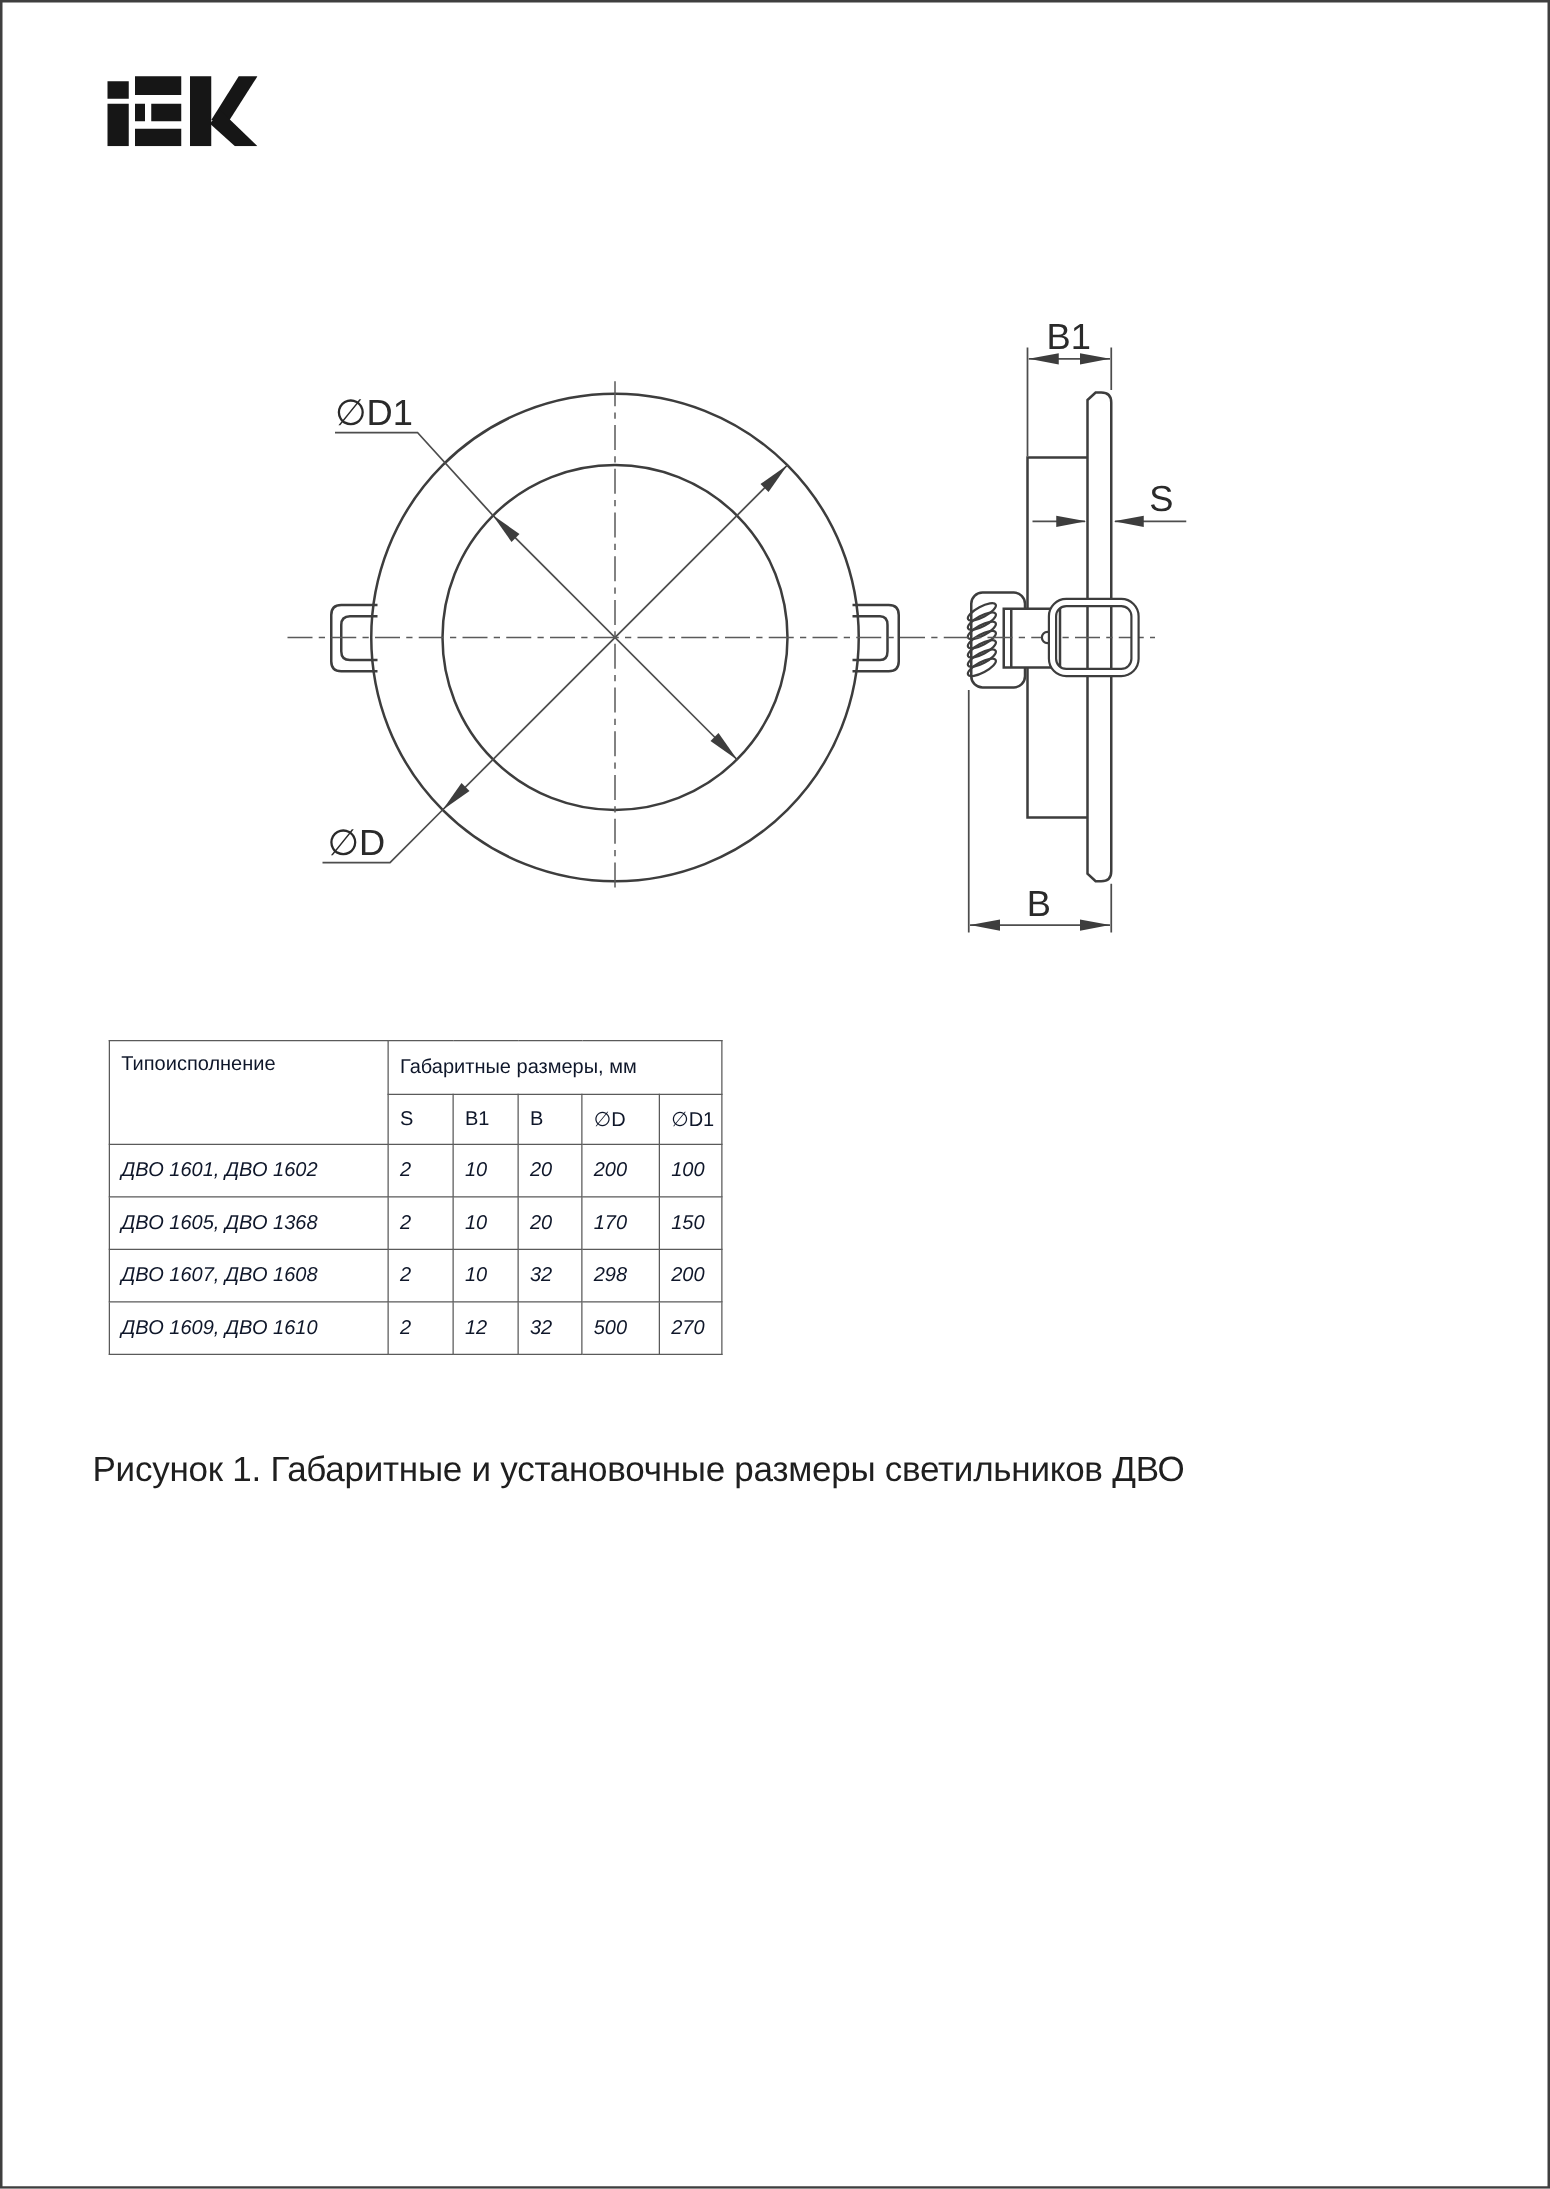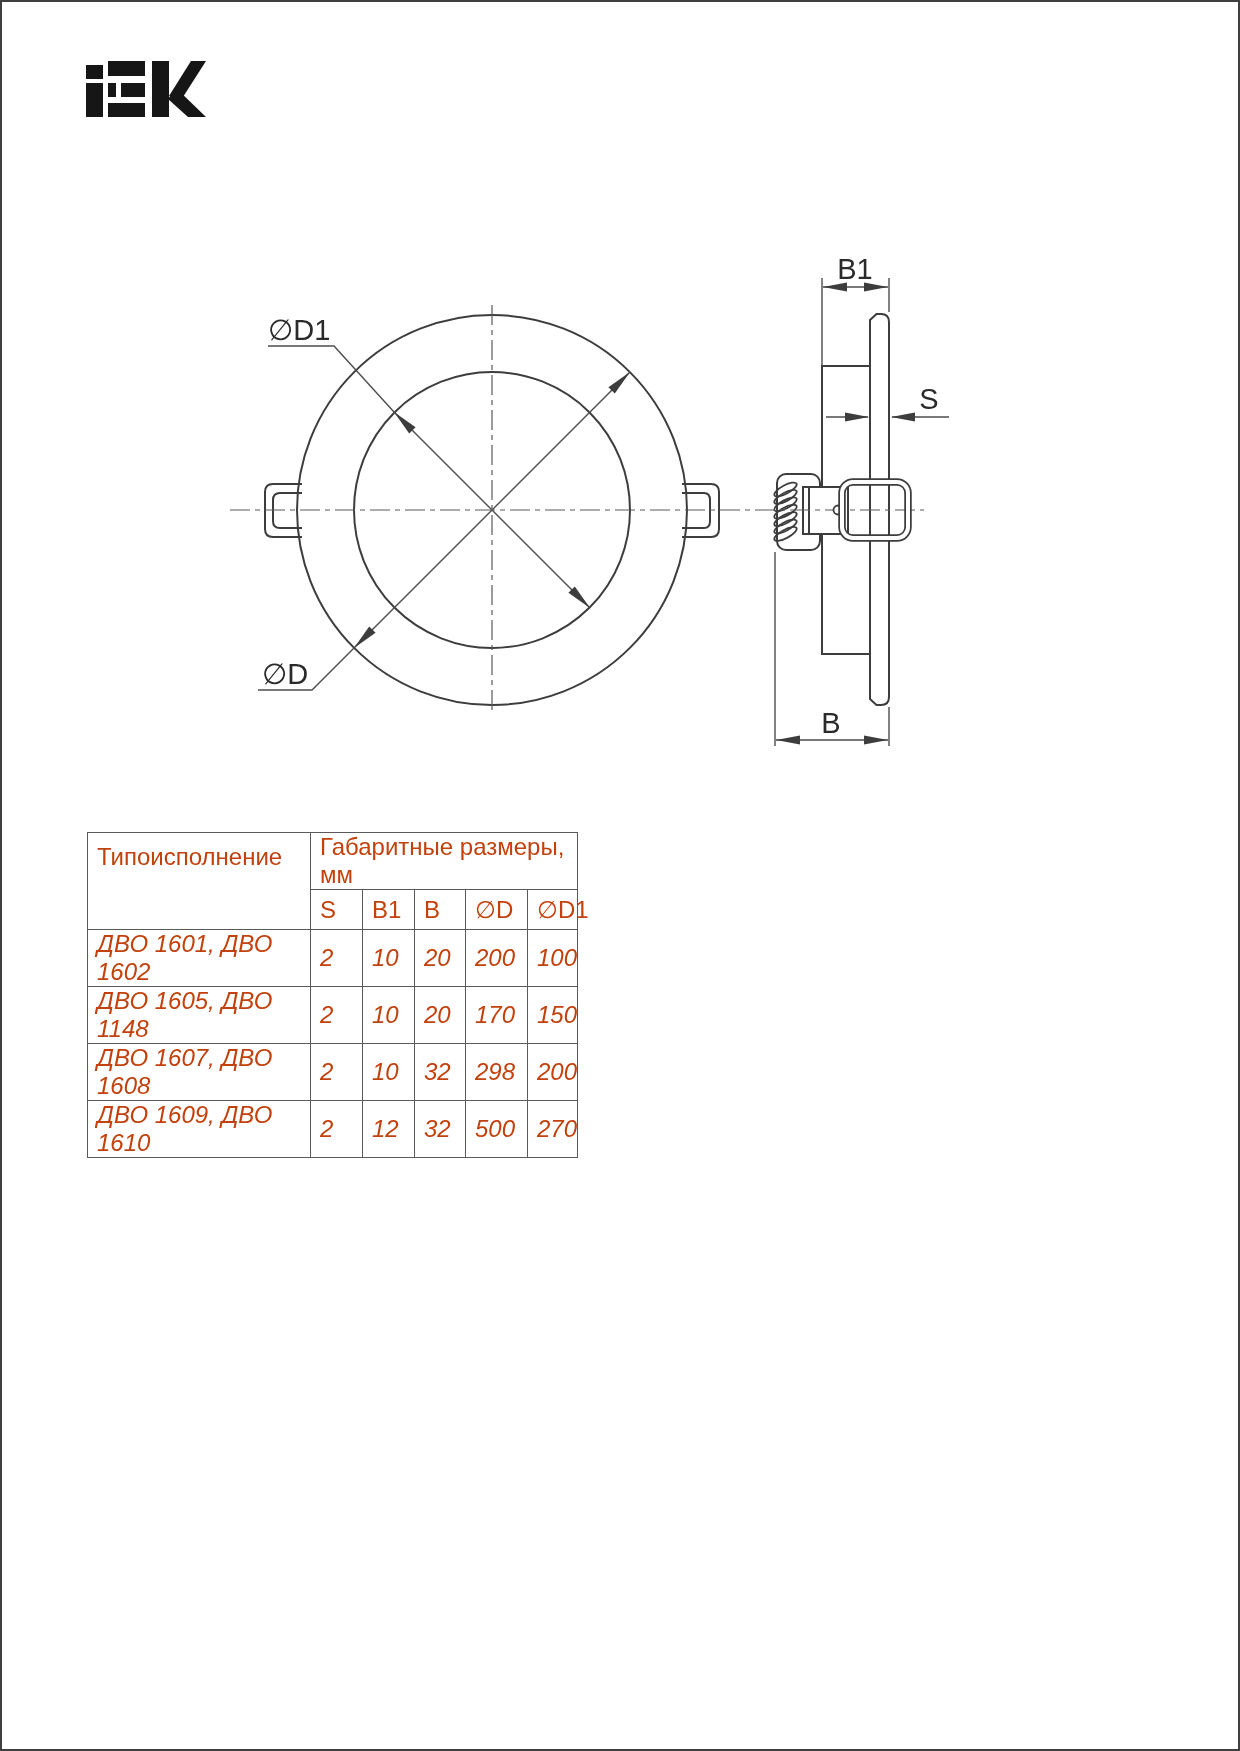--- a/index.html
+++ b/index.html
@@ -11,21 +11,21 @@
     border:2px solid #3f3f3f;
     box-sizing:border-box;
     font-family:"Liberation Sans", sans-serif;
     overflow:hidden;
   }
   .logo-svg{position:absolute;left:80px;top:55px;}
   .drawing-svg{position:absolute;left:0;top:0;}
   .dim-table{
     position:absolute;left:85px;top:830px;
     width:490px;border-collapse:collapse;table-layout:fixed;
-    font-size:24px;color:#c2410c;
+    font-size:16px;color:#0f172a;
   }
   .dim-table th,.dim-table td{
     border:1.5px solid #5a5a5a;
     font-weight:normal;text-align:left;
     padding:0 0 0 9px;box-sizing:border-box;
   }
   .dim-table .c-type{width:223px;}
   .dim-table .c-s{width:52px;}
   .dim-table .c-b1{width:52px;}
   .dim-table .c-b{width:51px;}
@@ -180,21 +180,21 @@
       </tr>
       <tr class="drow">
         <td>ДВО 1601, ДВО 1602</td>
         <td>2</td>
         <td>10</td>
         <td>20</td>
         <td>200</td>
         <td>100</td>
       </tr>
       <tr class="drow">
-        <td>ДВО 1605, ДВО 1148</td>
+        <td>ДВО 1605, ДВО 1368</td>
         <td>2</td>
         <td>10</td>
         <td>20</td>
         <td>170</td>
         <td>150</td>
       </tr>
       <tr class="drow">
         <td>ДВО 1607, ДВО 1608</td>
         <td>2</td>
         <td>10</td>
@@ -206,14 +206,15 @@
         <td>ДВО 1609, ДВО 1610</td>
         <td>2</td>
         <td>12</td>
         <td>32</td>
         <td>500</td>
         <td>270</td>
       </tr>
     </tbody>
   </table>
 
+  <div class="caption">Рисунок 1. Габаритные и установочные размеры светильников ДВО</div>
 
 </div>
 
 </body></html>

